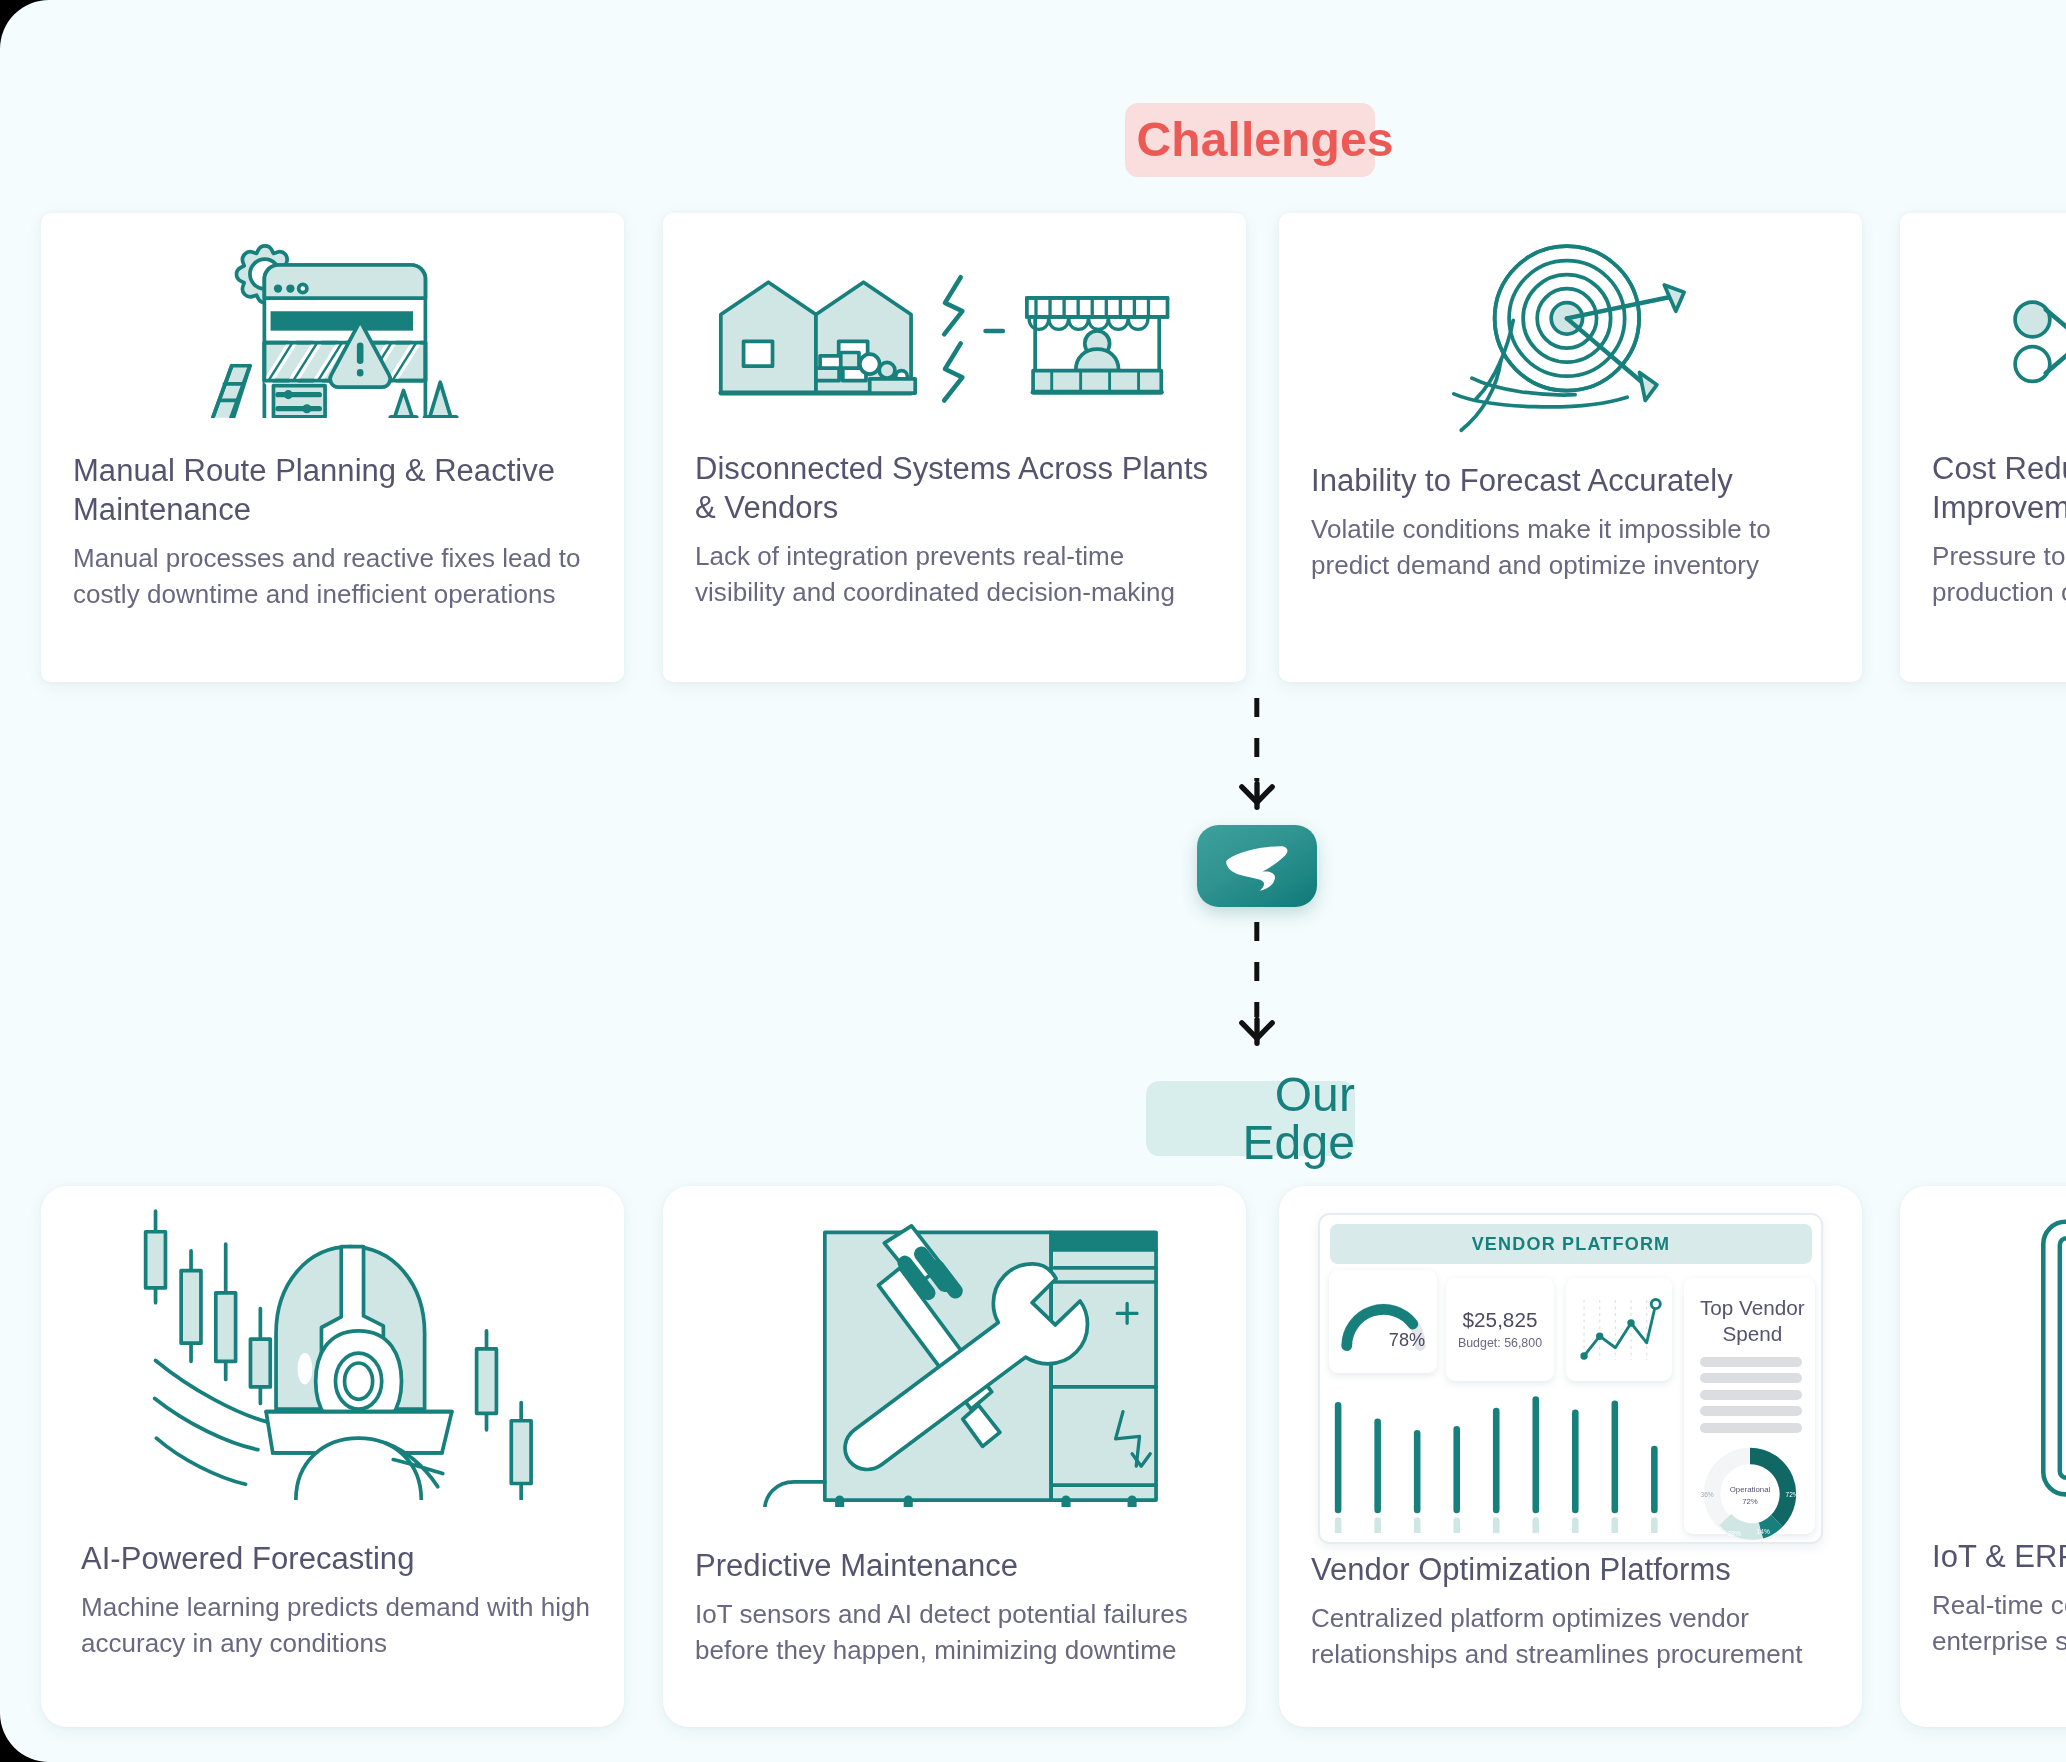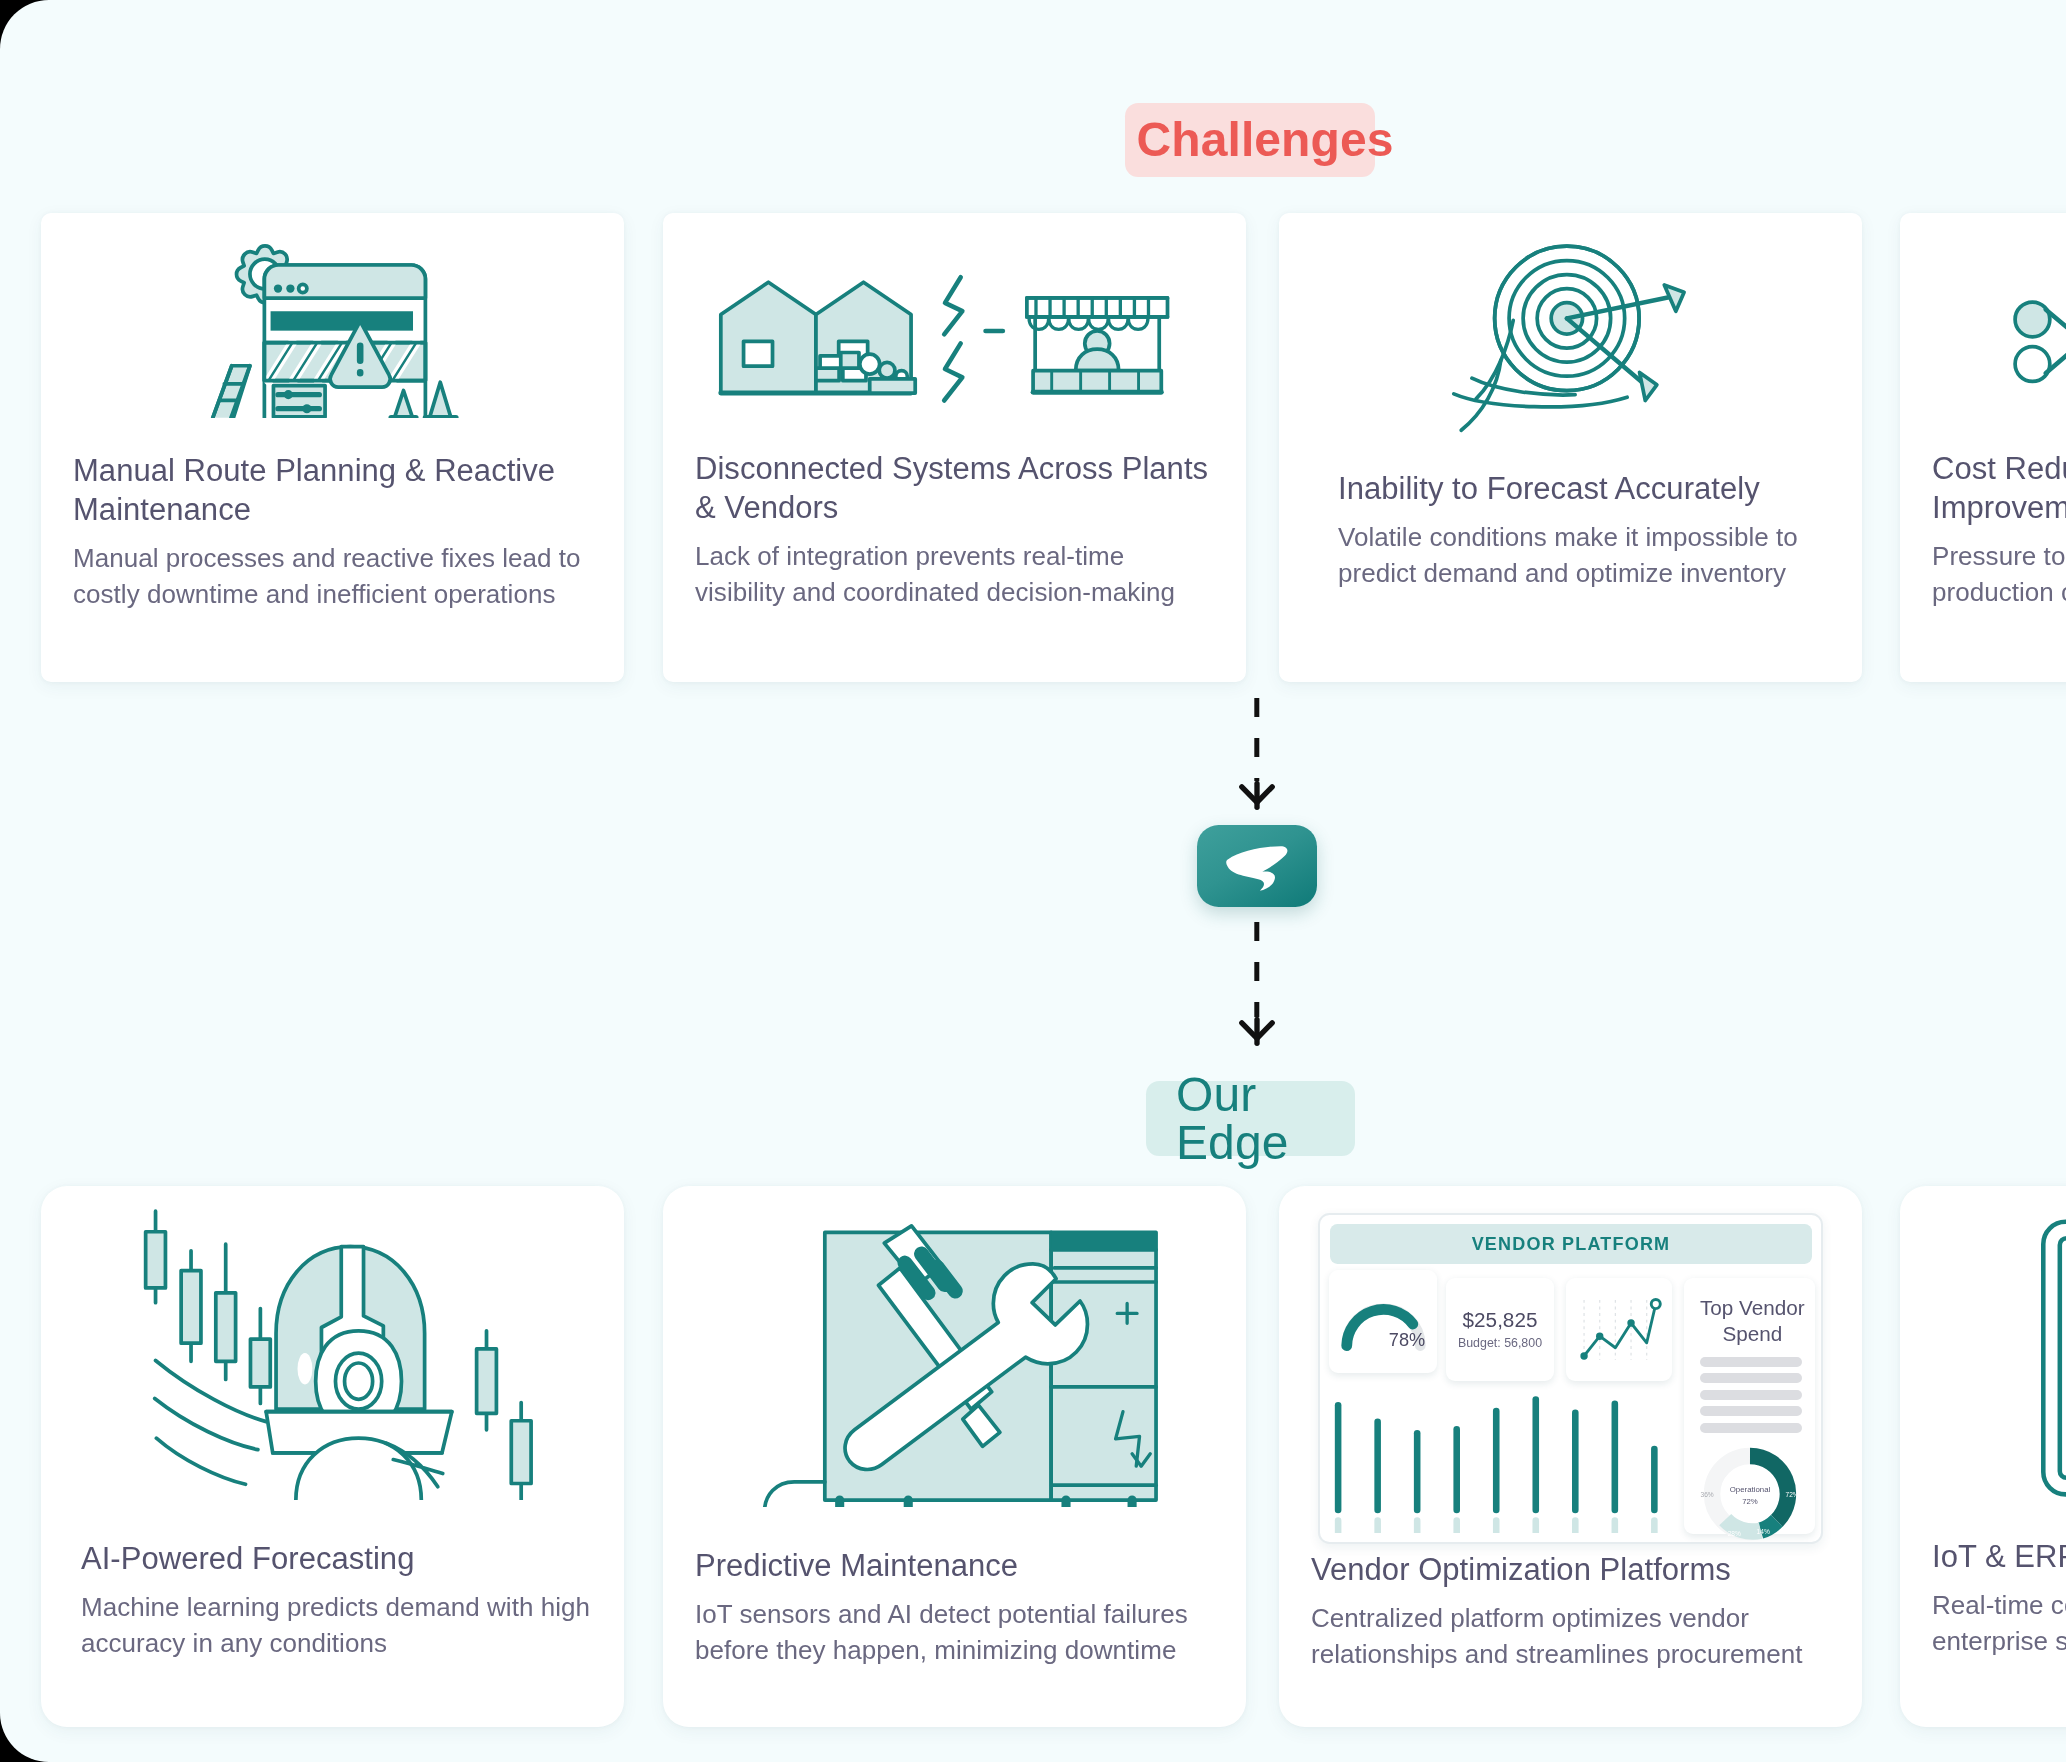--- a/index.html
+++ b/index.html
@@ -21,20 +21,21 @@
   }
   .badge span{display:block;line-height:1;}
   #challenges-badge{
     left:1125px;top:103px;width:250px;height:74px;
     background:#fadedd;
   }
   #challenges-badge span{font-size:48px;font-weight:700;color:#ec5a55;letter-spacing:0.1px;}
   #ouredge-badge{
     left:1146px;top:1081px;width:209px;height:75px;
     background:#d8eeec;
+    text-align:right;
   }
   #ouredge-badge span{font-size:48px;font-weight:400;color:#17807d;letter-spacing:0.1px;}
 
   
   .card{
     position:absolute;background:#ffffff;border-radius:26px;
     box-shadow:0 4.1px 16.5px rgba(31,74,84,.055), 0 0.8px 4.1px rgba(31,74,84,.04);
     box-sizing:border-box;overflow:hidden;
   }
   .card .art{position:absolute;left:0;right:0;display:flex;align-items:center;justify-content:center;}
@@ -195,21 +196,21 @@
           <path d="M240 190c-12 60-40 140-90 190" stroke-width="9"></path>
           <path d="M370 185l265-55" stroke-width="11"></path>
           <path d="M606 104l48 18-20 46z" fill="#cfe6e5"></path>
           <path d="M370 185l200 170" stroke-width="11"></path>
           <path d="M546 316l42 30-28 38z" fill="#cfe6e5"></path>
           <path d="M96 368c80 34 300 46 420 8" stroke-width="9"></path>
           <path d="M210 286c-8 66-44 128-96 170" stroke-width="9"></path>
         </g>
       </svg>
     </div>
-    <div class="txt" style="top:256px;margin-left:27px;">
+    <div class="txt" style="top:248px;">
       <p class="c-title">Inability to Forecast Accurately</p>
       <p class="c-desc">Volatile conditions make it impossible to predict demand and optimize inventory</p>
     </div>
   </div>
 
   <div class="card row-top col4">
     <div class="art" style="top:23px;height:190px;">
       <svg width="405" height="182" viewBox="0 0 980 440" fill="none">
         <g stroke="#17807d" stroke-width="9" stroke-linejoin="round" stroke-linecap="round" fill="none">
           <circle cx="110" cy="192" r="42" fill="#cfe6e5"></circle>

